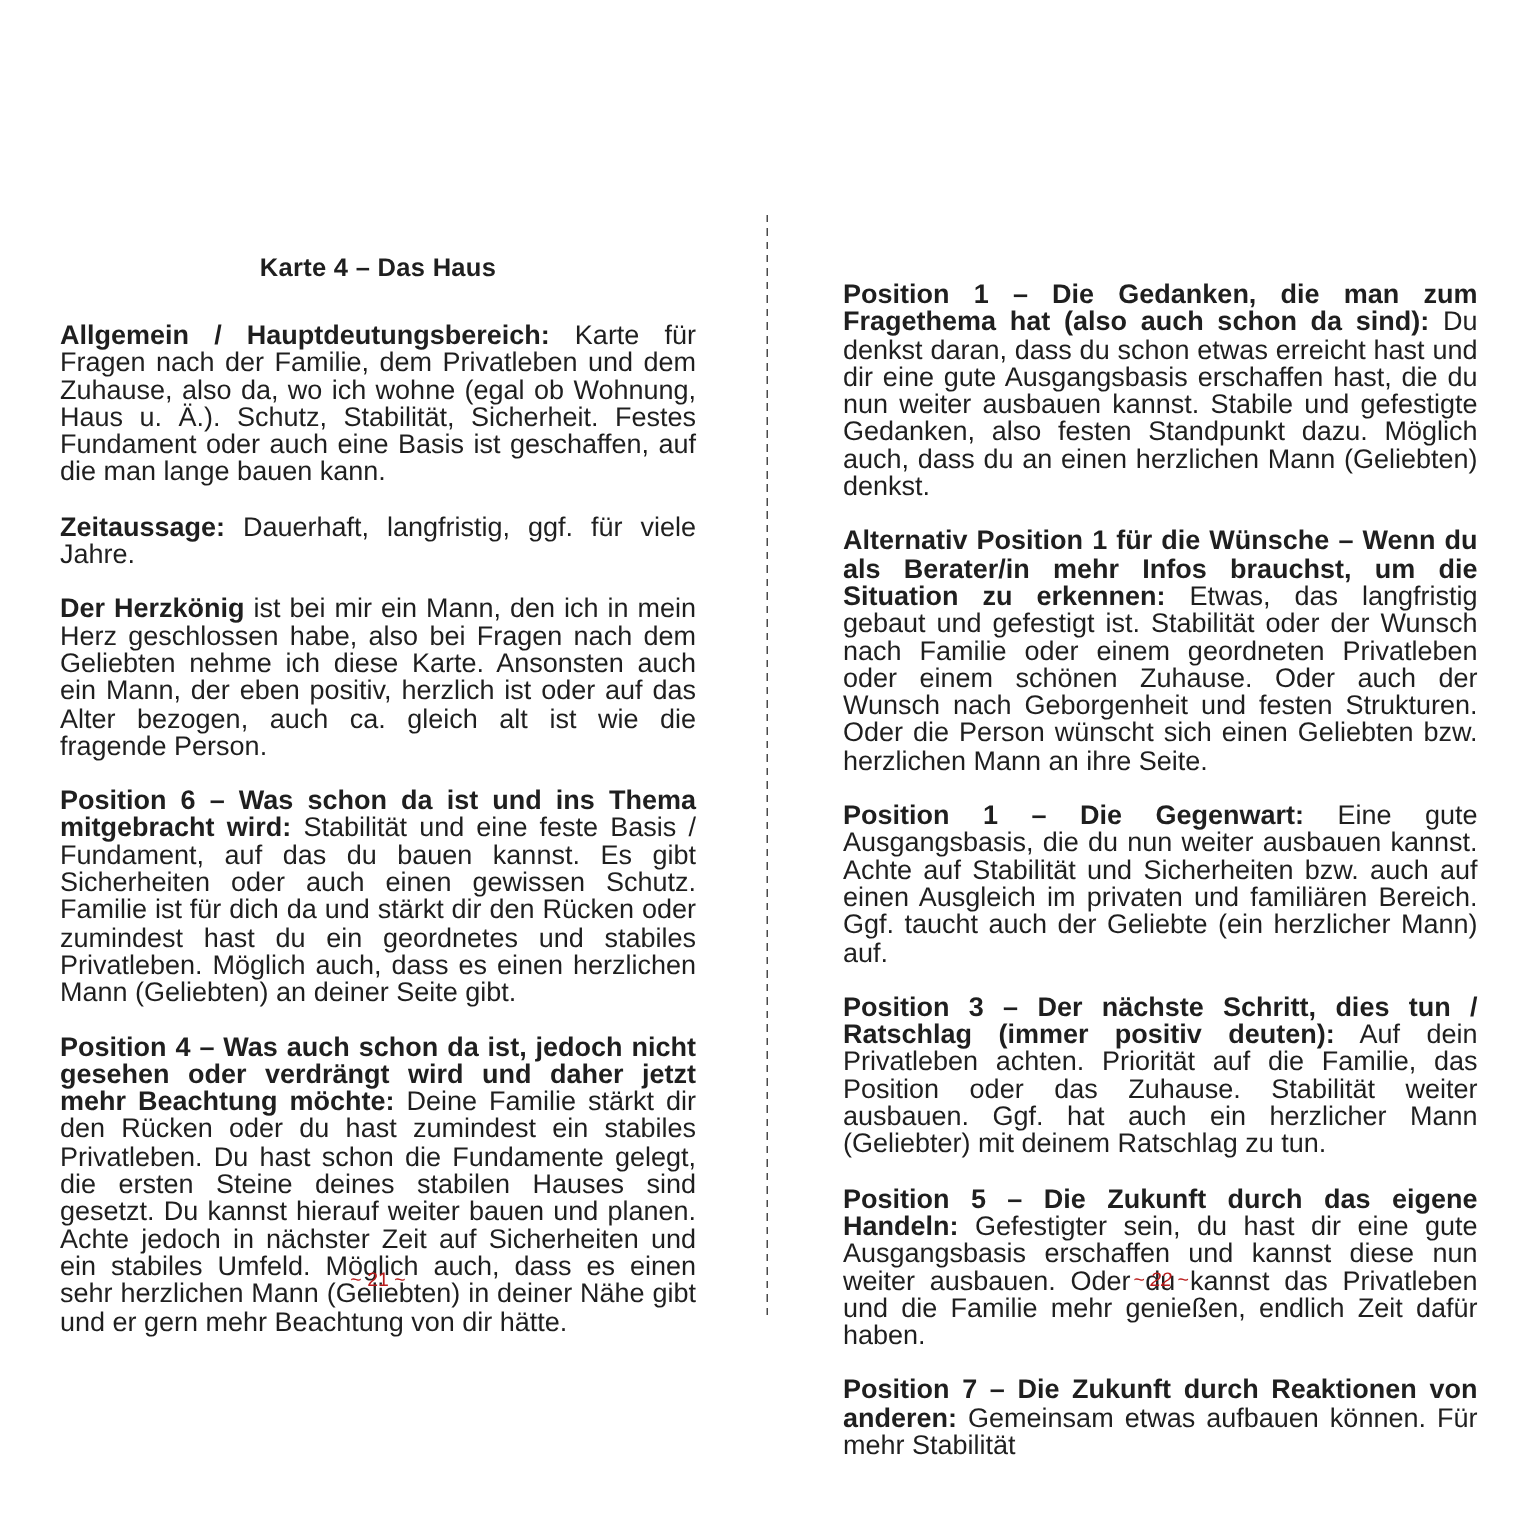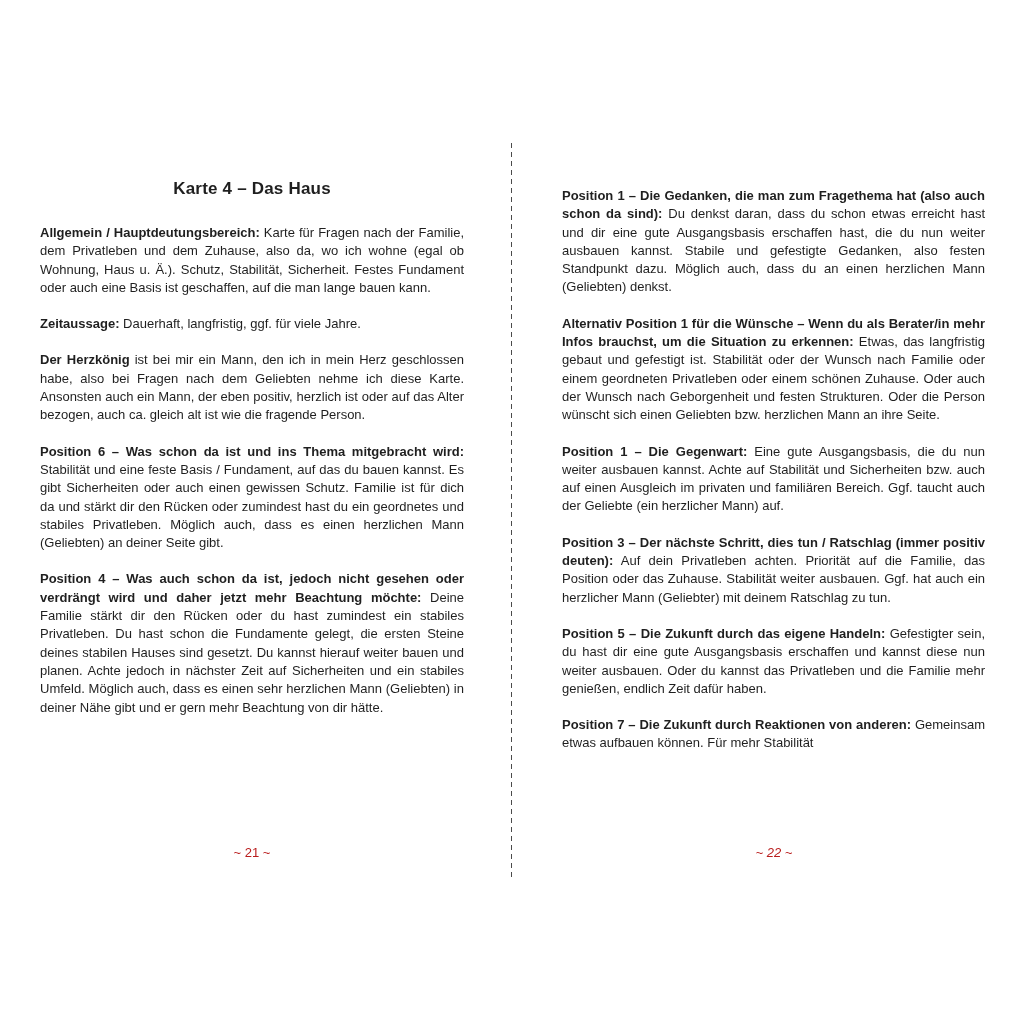--- a/index.html
+++ b/index.html
@@ -10,37 +10,37 @@
   body {
     position: relative;
     width: 1024px;
     height: 1024px;
     font-family: "Liberation Sans", "DejaVu Sans", sans-serif;
     color: #1f1f1f;
     overflow: hidden;
   }
   .page-col {
     position: absolute;
-    top: 179px;
+    top: 169px;
   }
   .col-left  { left: 40px;  width: 424px; }
   .col-right { left: 562px; width: 423px; }
   .doc-title {
     font-size: 17px;
     font-weight: bold;
     text-align: center;
     line-height: 20px;
     margin: 0 0 25px 0;
     letter-spacing: 0.2px;
   }
   p.doc-par {
-    font-size: 13px;
+    font-size: 18px;
     line-height: 18.3px;
     text-align: justify;
-    margin: 8px 0 18px 0;
+    margin: 18px 0 18px 0;
   }
   p.doc-par .lead { font-weight: bold; }
   .divider {
     position: absolute;
     left: 511px;
     top: 143px;
     width: 1px;
     height: 737px;
     background: repeating-linear-gradient(
       to bottom,

